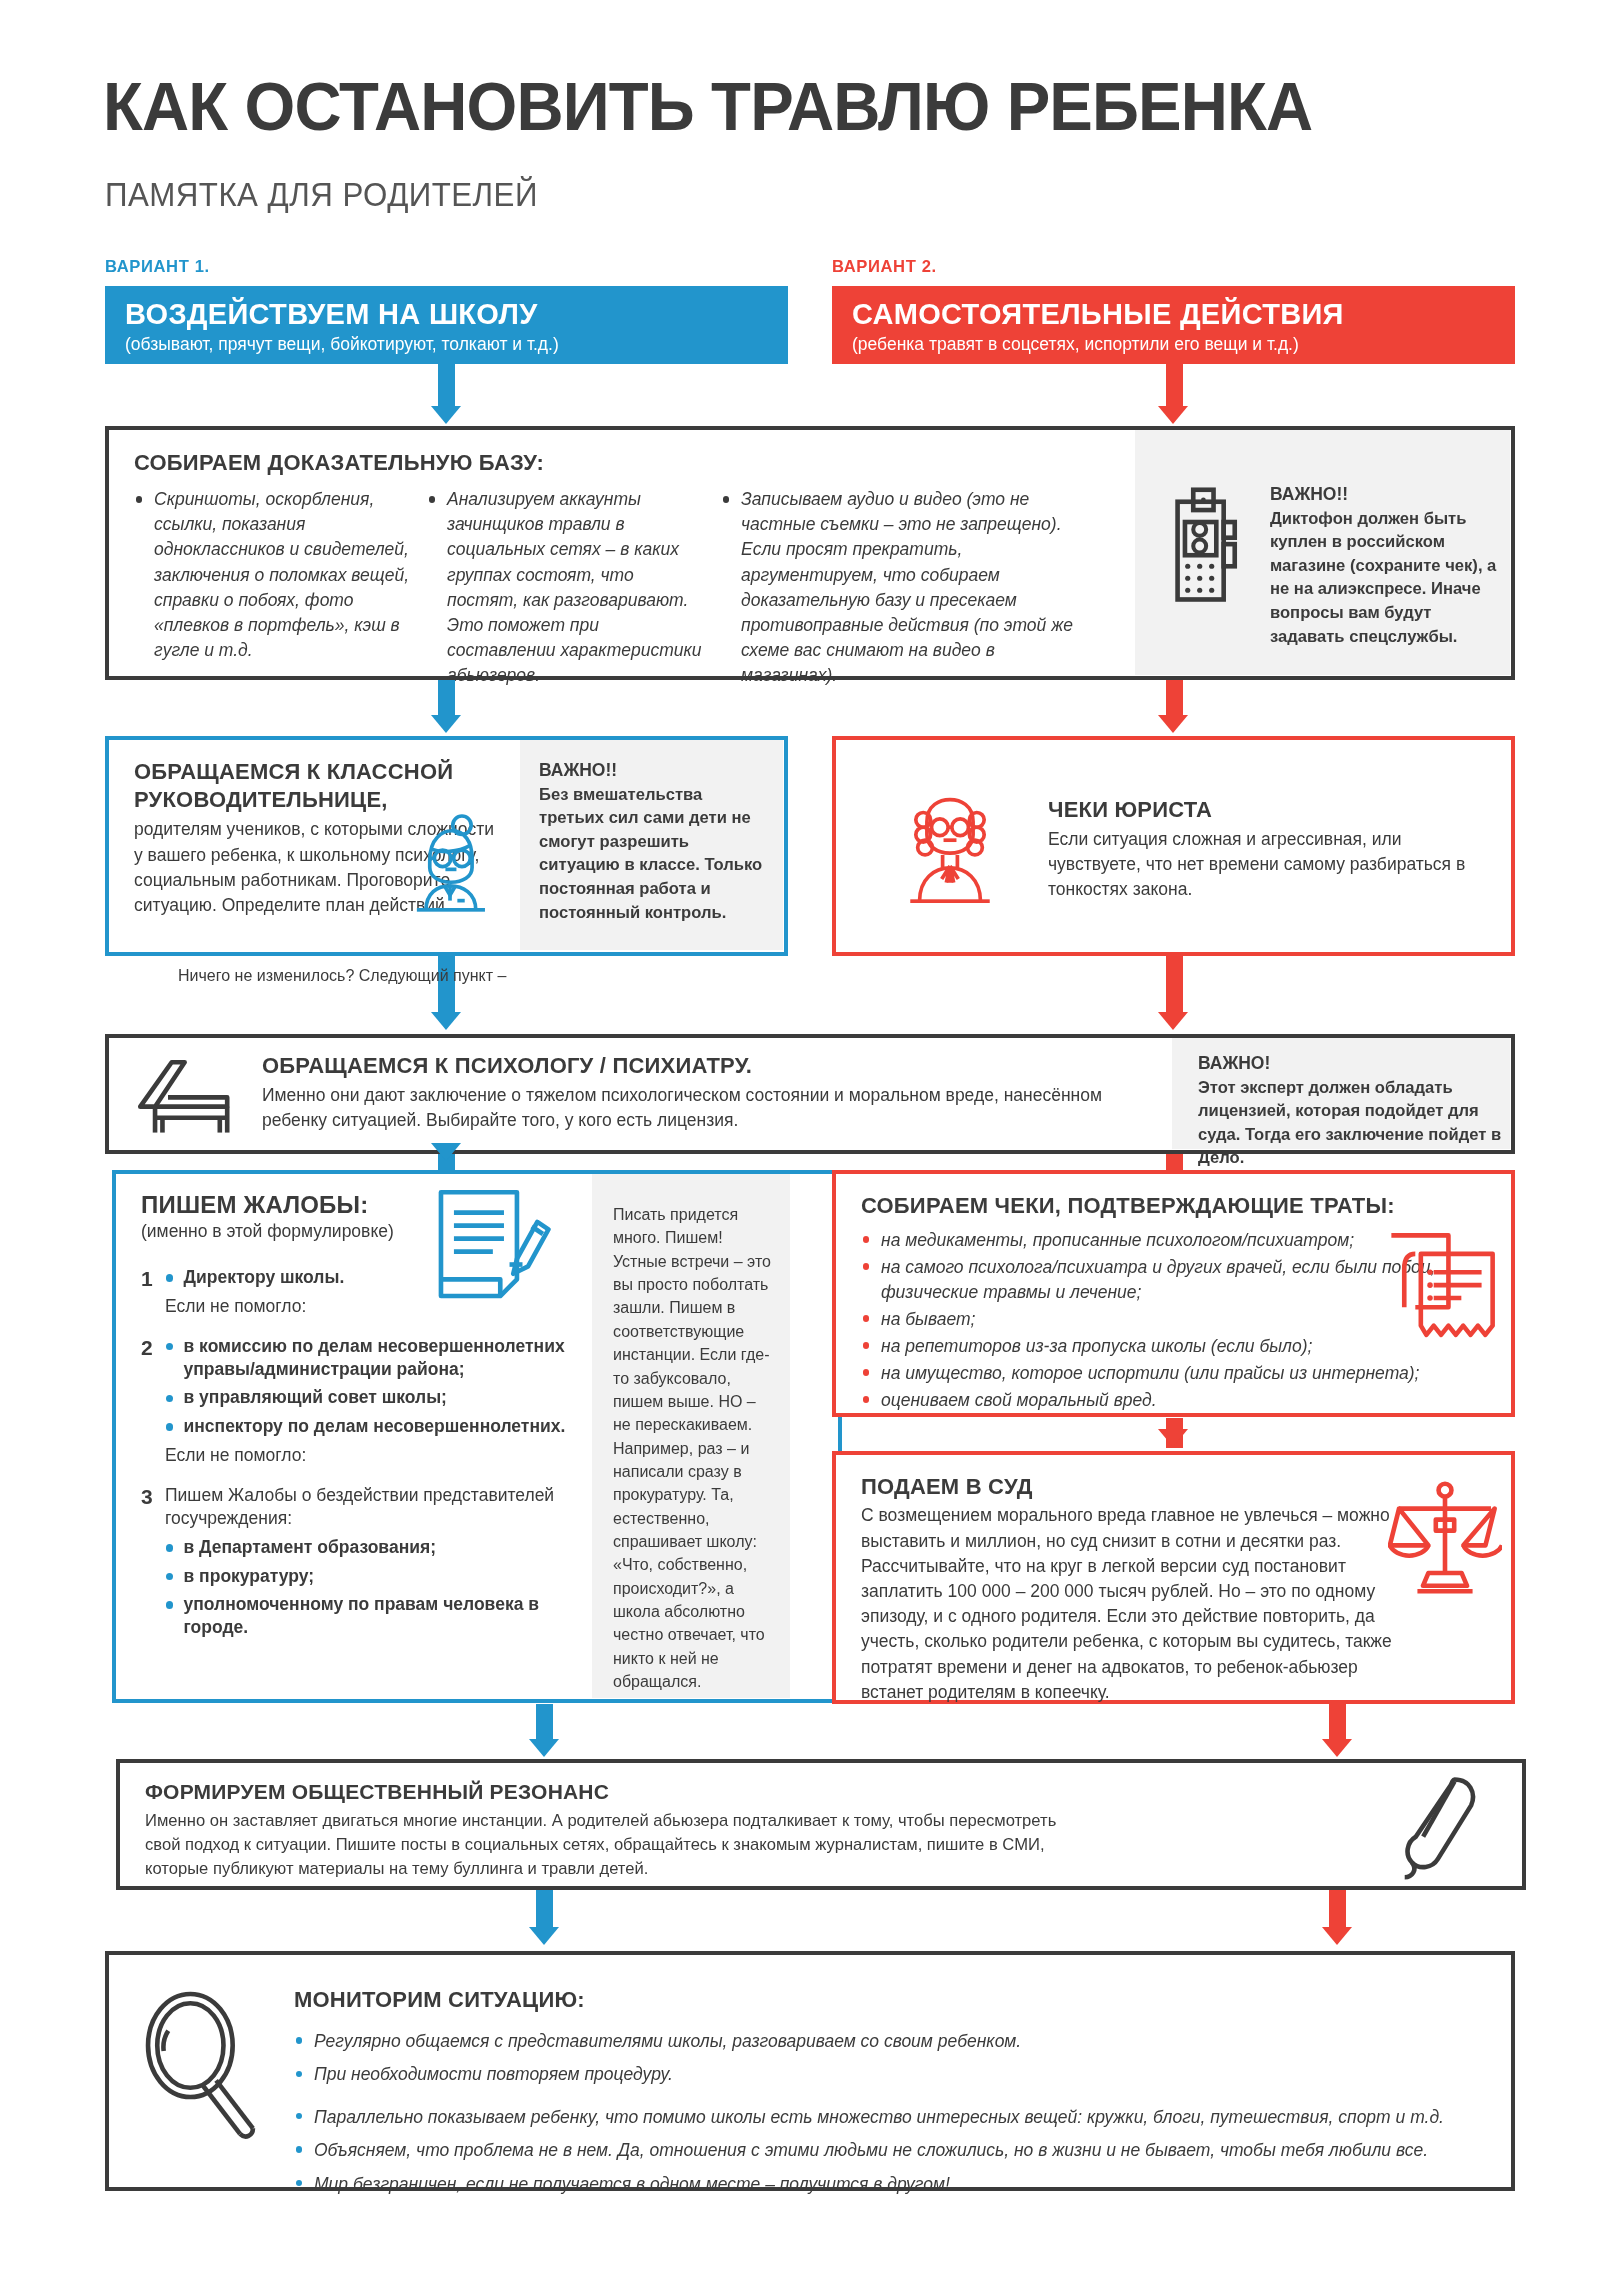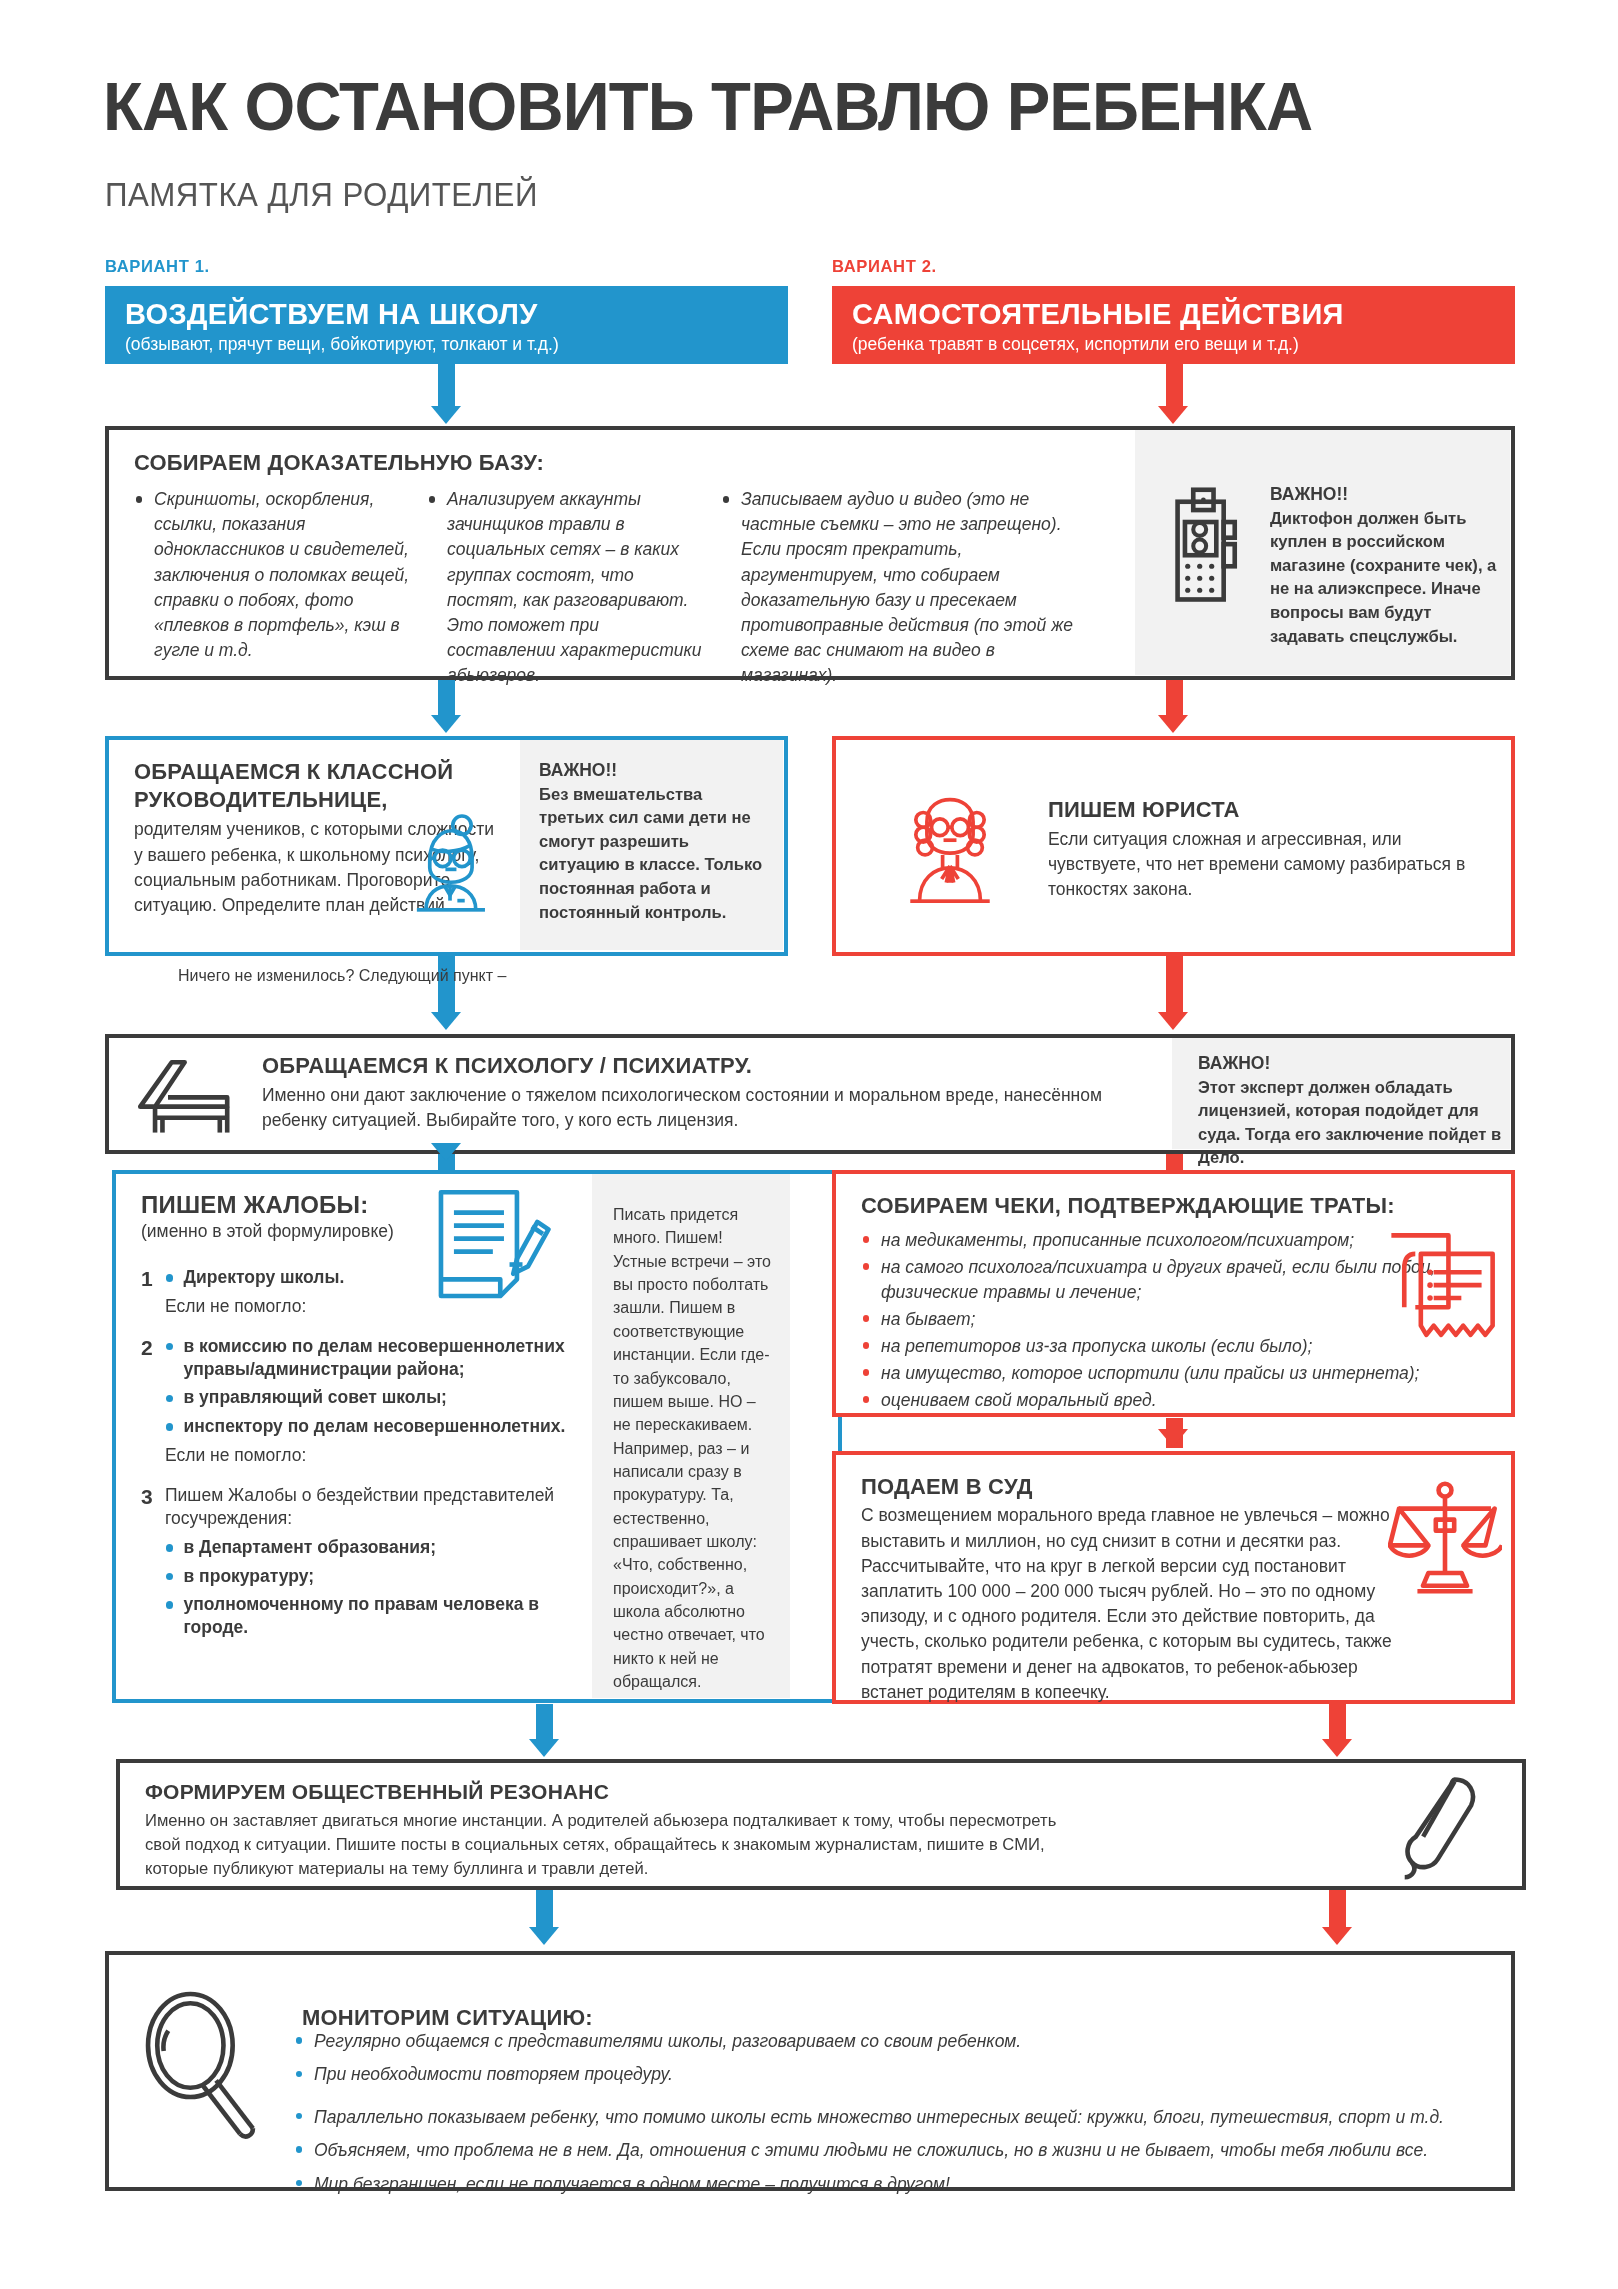--- a/index.html
+++ b/index.html
@@ -192,21 +192,21 @@
         <path d="M48 50 h14"></path>
         <path d="M22 116 C22 92 38 80 55 80 C72 80 88 92 88 116"></path>
         <path d="M47 66 l0 14"></path>
           <path d="M63 66 l0 14"></path>
         <path d="M55 78 l-9 14 M55 78 l9 14 M55 78 l0 18 M55 78 l-4 18 M55 78 l4 18"></path>
       </g>
       <rect x="12" y="114" width="86" height="4" fill="#ee4237"></rect>
     </svg>
 
     <div style="position:absolute;left:212px;top:57px;width:434px;">
-      <h3 class="head">ПИШЕМ ЮРИСТА</h3>
+      <h3 class="head">ЧЕКИ ЮРИСТА</h3>
       <p class="p" style="margin-top:4.6px;">Если ситуация сложная и агрессивная, или чувствуете, что нет времени самому разбираться в тонкостях закона.</p>
     </div>
   </div>
 
   <div class="shaft blue" style="left:438px;top:956px;width:16.6px;height:57px;"></div>
   <div class="arrow arrow-blue" style="left:431px;top:1012px;"></div>
   <div class="shaft red" style="left:1166px;top:956px;width:16.6px;height:57px;"></div>
   <div class="arrow arrow-red" style="left:1158px;top:1012px;"></div>
 
   <div class="small-note" style="left:178px;top:967px;">Ничего не изменилось? Следующий пункт –</div>
@@ -384,21 +384,21 @@
       <g fill="none" stroke="#3b3b3b" stroke-width="5">
         <ellipse cx="58" cy="60" rx="46" ry="56"></ellipse>
         <ellipse cx="58" cy="60" rx="36" ry="46"></ellipse>
         <path d="M34 44 C30 50 28 58 29 66"></path>
         <path d="M72 104 L112 156"></path>
         <path d="M86 98 L126 150"></path>
         <path d="M112 156 C118 162 126 158 126 150"></path>
       </g>
     </svg>
 
-    <h3 class="head" style="position:absolute;left:185px;top:50px;margin-left:8px;">МОНИТОРИМ СИТУАЦИЮ:</h3>
+    <h3 class="head" style="position:absolute;left:185px;top:32px;">МОНИТОРИМ СИТУАЦИЮ:</h3>
 
     <ul class="bul blue-dot" style="position:absolute;left:185px;top:74px;width:1181px;">
       <li style="margin-bottom:8.3px;">Регулярно общаемся с представителями школы, разговариваем со своим ребенком.</li>
       <li style="margin-bottom:17px;">При необходимости повторяем процедуру.</li>
       <li style="margin-bottom:8.3px;">Параллельно показываем ребенку, что помимо школы есть множество интересных вещей: кружки, блоги, путешествия, спорт и т.д.</li>
       <li style="margin-bottom:8.3px;">Объясняем, что проблема не в нем. Да, отношения с этими людьми не сложились, но в жизни и не бывает, чтобы тебя любили все.</li>
       <li>Мир безграничен, если не получается в одном месте – получится в другом!</li>
     </ul>
   </div>
 

